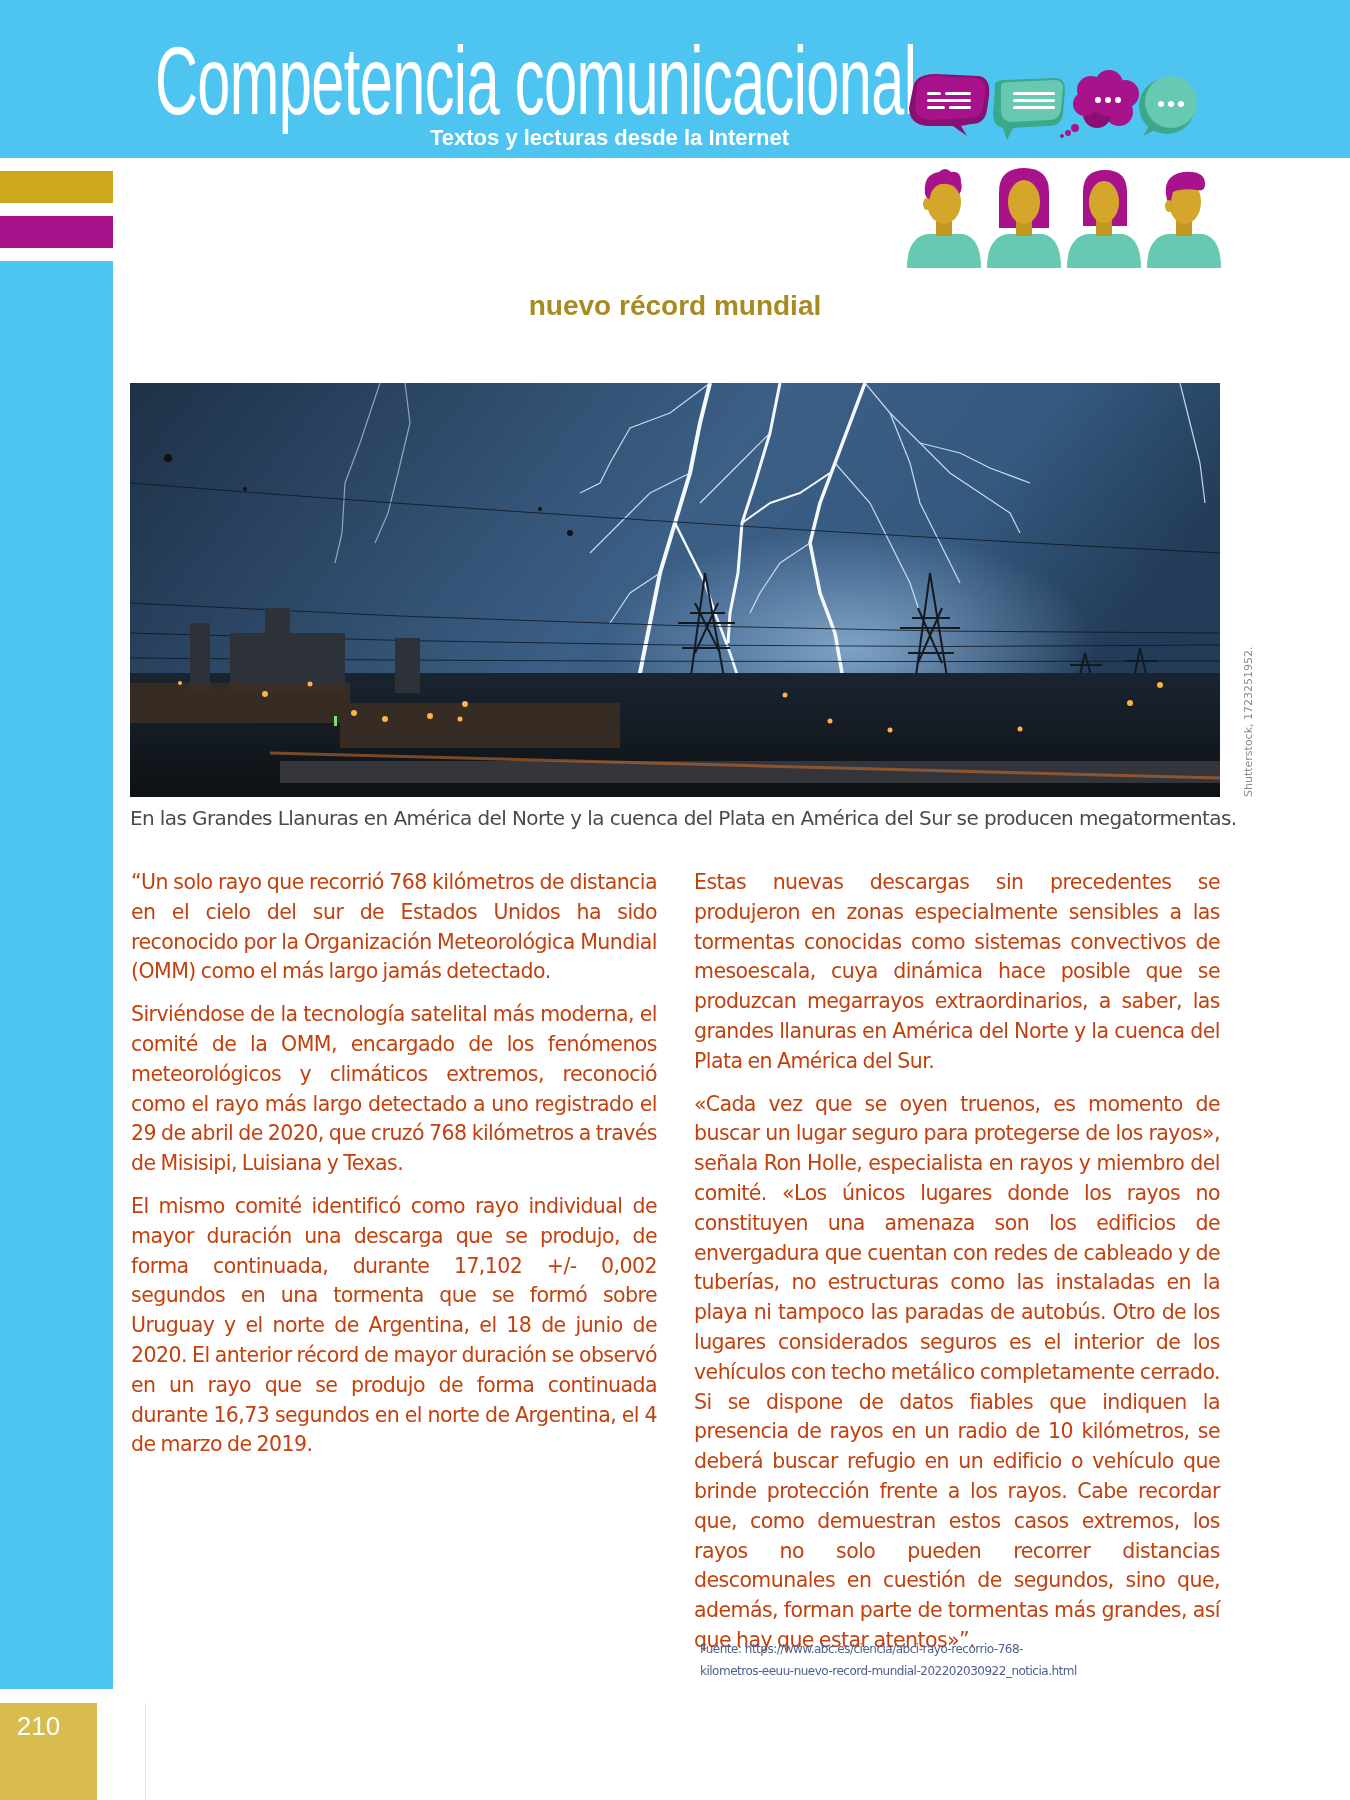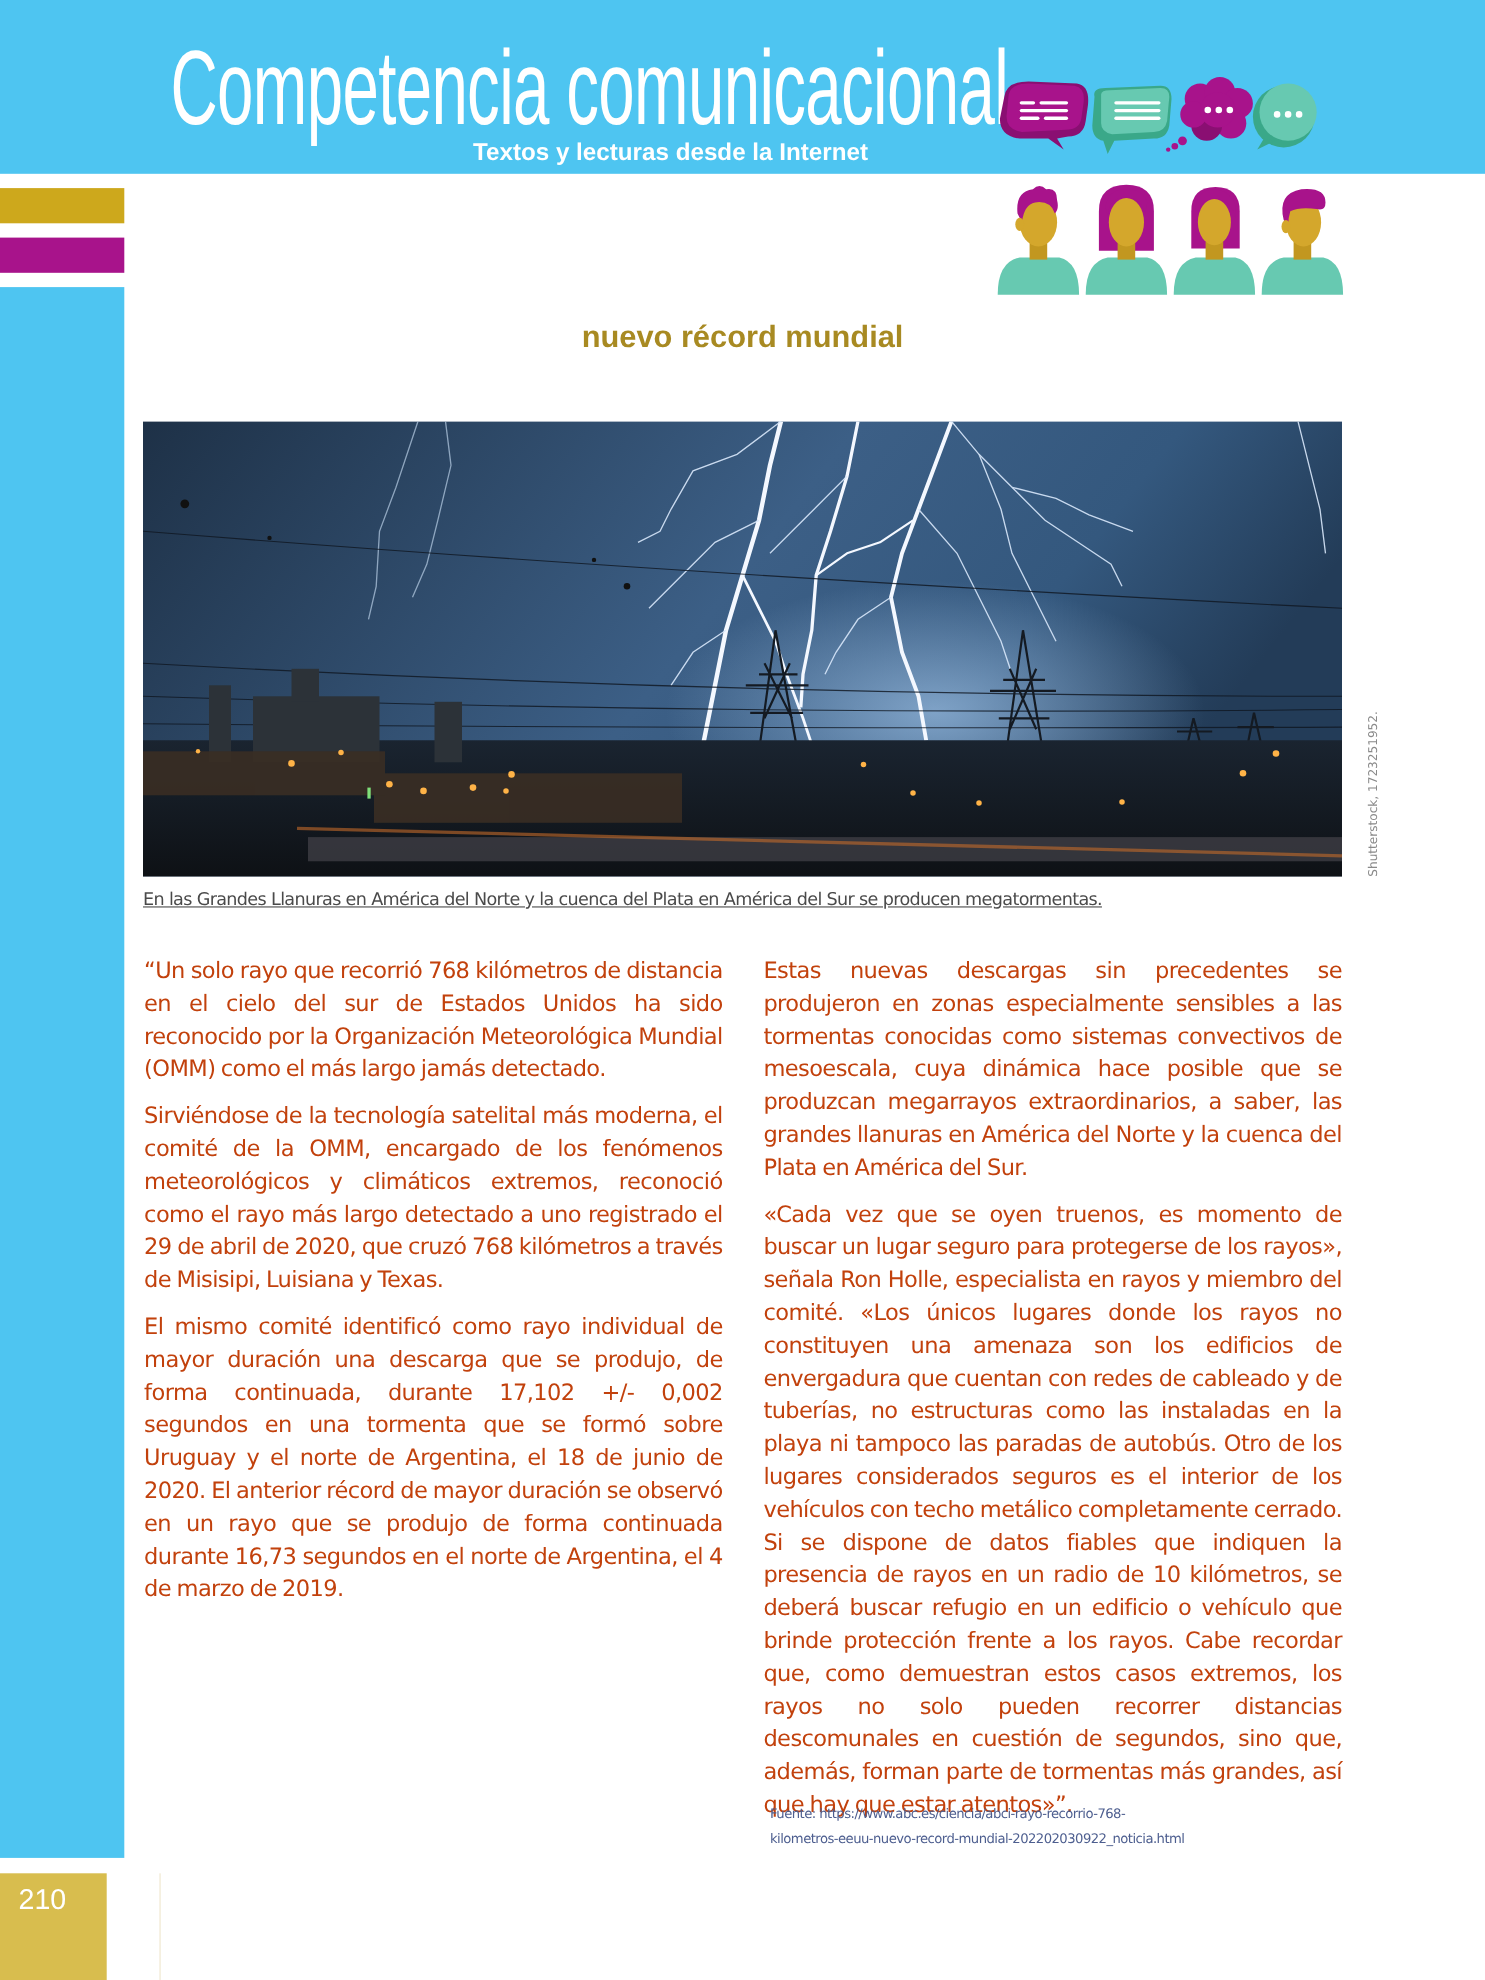--- a/index.html
+++ b/index.html
@@ -23,22 +23,22 @@
   #footer-rule { left:145px; top:1703px; width:1px; height:97px; background:#efe6cc; }
   
   #illustration { left:905px; top:70px; width:320px; height:200px; }
   
   #article-title { left:200px; top:286px; width:950px; text-align:center; color:#a88a22;
       font-family:"Liberation Sans", sans-serif; font-weight:bold; font-size:28px; line-height:40px; }
   
   #photo { left:130px; top:383px; width:1090px; height:414px; overflow:hidden; }
   #photo-credit { left:1242px; top:797px; color:#8a8a8a; font-size:11px; line-height:14px;
       transform-origin:left top; transform:rotate(-90deg); white-space:nowrap; }
-  #caption { left:130px; top:806px; width:1000px; color:#4a4a4a; font-size:16px; line-height:24px; white-space:nowrap;
-      font-family:"DejaVu Sans", sans-serif; letter-spacing:-0.6px;text-decoration:underline; }
+  #caption { left:130px; top:806px; width:1000px; color:#4a4a4a; font-size:20px; line-height:24px; white-space:nowrap;
+      font-family:"DejaVu Sans", sans-serif; letter-spacing:-0.6px; }
   
   .col { top:868px; width:526px; font-size:20.5px; line-height:29.8px; color:#c2410c; text-align:justify;
          font-family:"DejaVu Sans", sans-serif; letter-spacing:-0.55px; word-spacing:-1px; hyphens:auto; }
   .col p { margin:0 0 13px 0; }
   #col-left { left:131px; }
   #col-right { left:694px; }
   #source { left:700px; top:1638px; width:520px; text-align:left; color:#4d5e8f; font-size:12px; line-height:22px;
       font-family:"DejaVu Sans", sans-serif; letter-spacing:-0.5px; }
 </style>
 </head>

